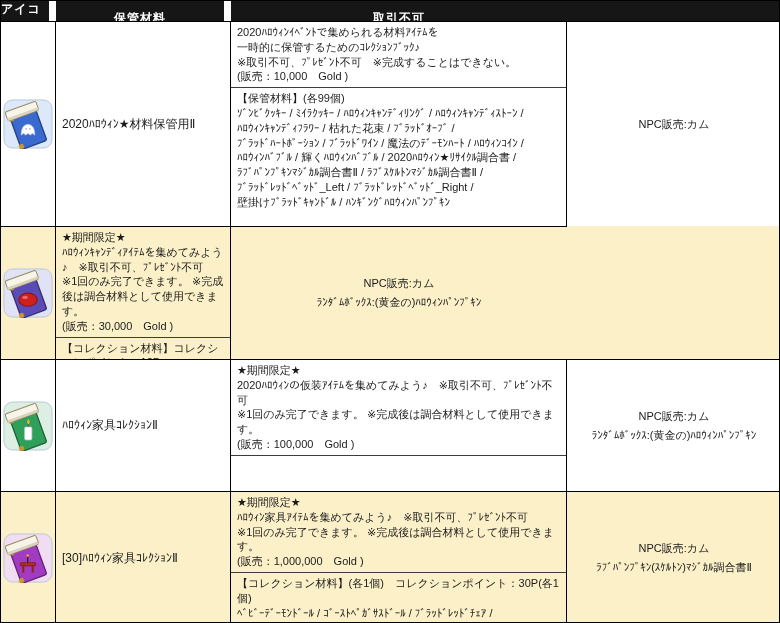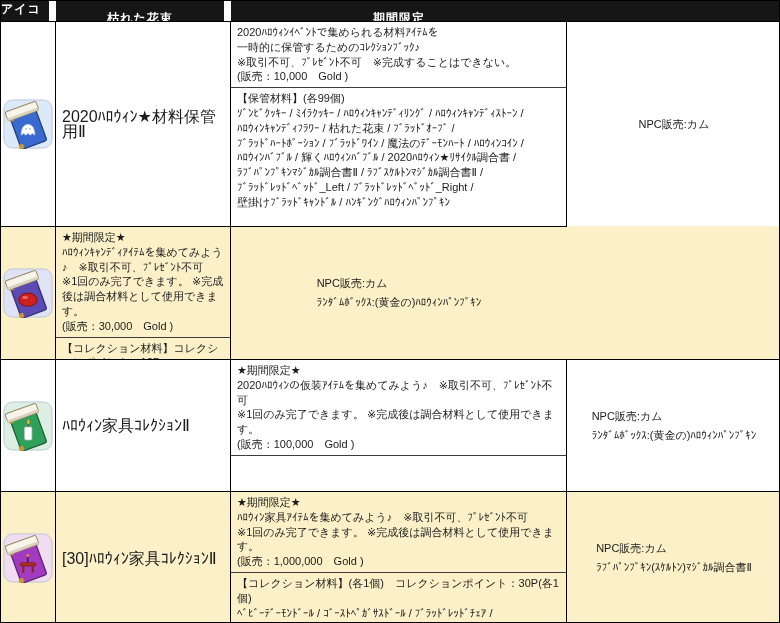--- a/index.html
+++ b/index.html
@@ -32,50 +32,50 @@
   .body-row .cell:last-child { border-right:none; }
   .bg-cream { background:#fbf0c8; }
   .bg-white { background:#ffffff; }
 
   .icon-cell { display:flex; align-items:center; justify-content:center; }
   .book-icon { width:50px; height:50px; display:block; }
 
   .name-cell {
     display:flex; align-items:center;
     padding:2px 4px 2px 6px;
-    font-size:16px; line-height:15px;
+    font-size:12px; line-height:15px;
   }
 
   .spec-cell { display:flex; flex-direction:column; }
   .spec-top, .spec-bottom {
     white-space:pre-line;
     font-size:11px; line-height:14.8px;
     padding:3px 6px;
     overflow:hidden;
   }
   .spec-top { border-bottom:1px solid #3c3c3c; }
   .spec-bottom { flex:1; }
 
   .obtain-cell {
     display:flex; align-items:center; justify-content:center;
-    text-align:left;
+    text-align:center;
     white-space:pre-line;
     font-size:11px; line-height:19px;
     padding:2px 4px;
   }
 </style>
 </head>
 <body>
 
 <div class="table">
 
   <div class="trow header-row">
     <div class="hcell">アイコン</div>
-    <div class="hcell">枯れた花束</div>
-    <div class="hcell">期間限定</div>
+    <div class="hcell">保管材料</div>
+    <div class="hcell">取引不可</div>
   </div>
 
   <div class="trow body-row bg-white">
     <div class="cell icon-cell">
       <svg class="book-icon" viewBox="0 0 52 52">
         <rect x="1" y="1" width="50" height="50" rx="9" stroke="#b8c6da" fill="#dce9f8"></rect>
         <g transform="rotate(-20 26 30)">
           <rect x="12" y="13" width="28" height="36" rx="2.5" stroke="#23407e" stroke-width="1.4" fill="#3a6ad0"></rect>
           <rect x="10.5" y="13" width="5" height="5" rx="1" fill="#c9972f"></rect>
           <rect x="10.5" y="43.5" width="5" height="5" rx="1" fill="#c9972f"></rect>

